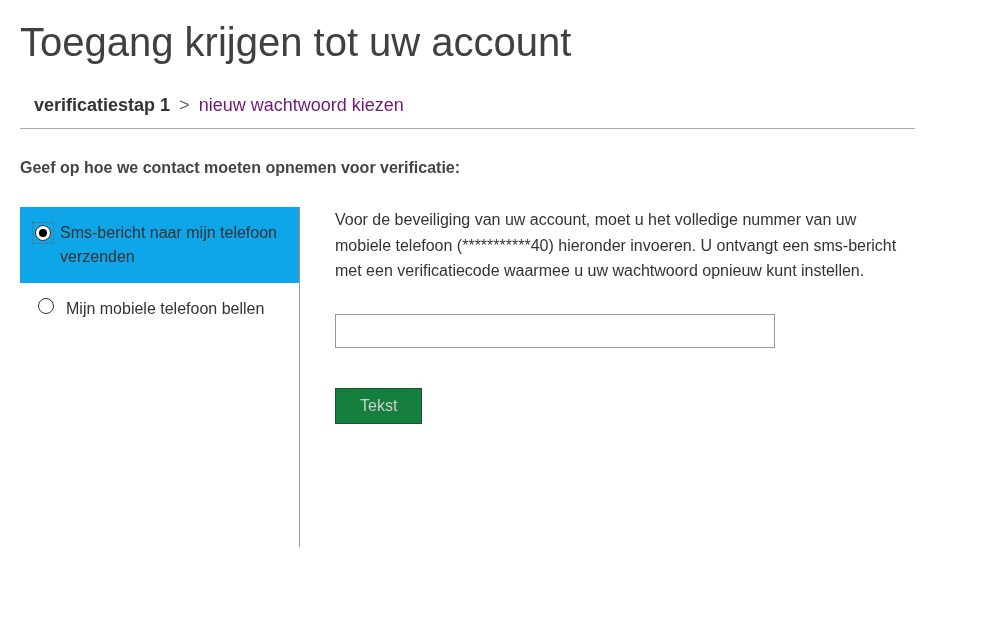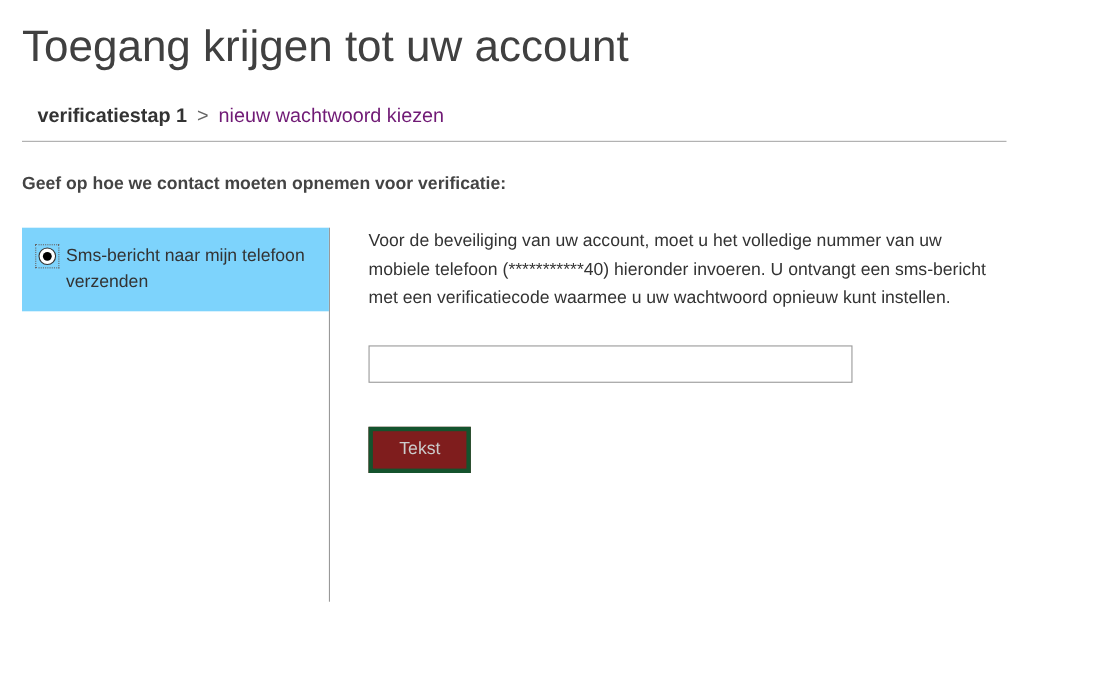--- a/index.html
+++ b/index.html
@@ -57,21 +57,21 @@
     }
     .radio-option {
       display: flex;
       align-items: flex-start;
       padding: 14px 12px;
       font-size: 16px;
       color: #333;
       cursor: pointer;
     }
     .radio-option.selected {
-      background: #7dd3fc;
+      background: #0ea5e9;
     }
     .radio-option.selected .radio-outer {
       border: 1px dotted #666;
       padding: 2px;
     }
     .radio-outer {
       display: inline-block;
       margin-right: 6px;
       margin-top: 1px;
       flex-shrink: 0;
@@ -120,22 +120,22 @@
       border: 1px solid #999;
       padding: 4px 8px;
       font-size: 15px;
       margin-bottom: 40px;
       display: block;
     }
     .text-button {
       padding: 8px 24px;
       font-size: 16px;
       color: #ccc;
-      background: #7f1d1d;
-      border: 4px solid #14532d;
+      background: #15803d;
+      border: 1px solid #14532d;
       cursor: not-allowed;
     }
   </style>
 </head>
 <body>
 
 <h1 class="page-title">Toegang krijgen tot uw account</h1>
 
 <div class="breadcrumb">
   <span class="breadcrumb-current">verificatiestap 1</span>
@@ -148,20 +148,26 @@
 <div class="content-row">
   <div class="left-panel">
     <div class="radio-option selected">
       <span class="radio-outer">
         <span class="radio-circle">
           <span class="radio-dot"></span>
         </span>
       </span>
       <span class="radio-label">Sms-bericht naar mijn telefoon verzenden</span>
     </div>
+    <div class="radio-option">
+      <span class="radio-outer">
+        <span class="radio-circle"></span>
+      </span>
+      <span class="radio-label">Mijn mobiele telefoon bellen</span>
+    </div>
   </div>
 
   <div class="right-panel">
     <div class="description">Voor de beveiliging van uw account, moet u het volledige nummer van uw mobiele telefoon (***********40) hieronder invoeren. U ontvangt een sms-bericht met een verificatiecode waarmee u uw wachtwoord opnieuw kunt instellen.</div>
     <input type="text" class="phone-input" value="" style="">
     <button class="text-button">Tekst</button>
   </div>
 </div>
 
 </body></html>

